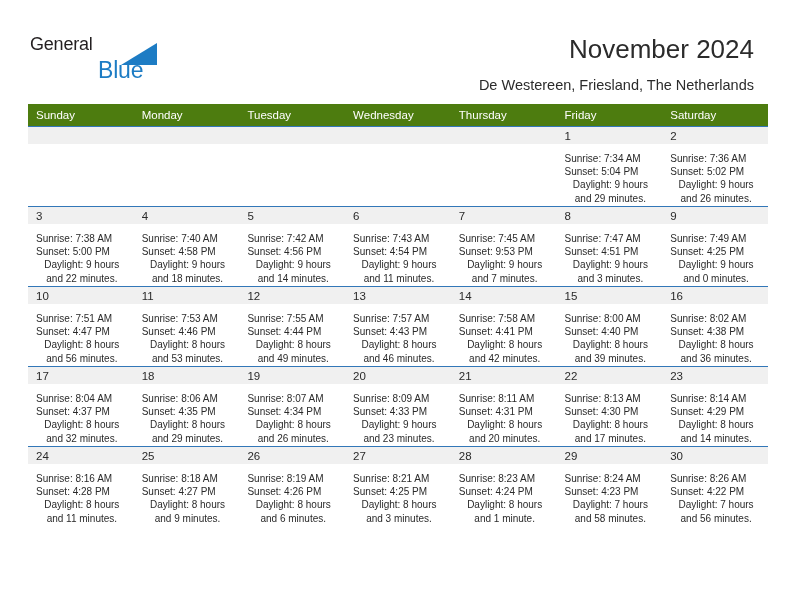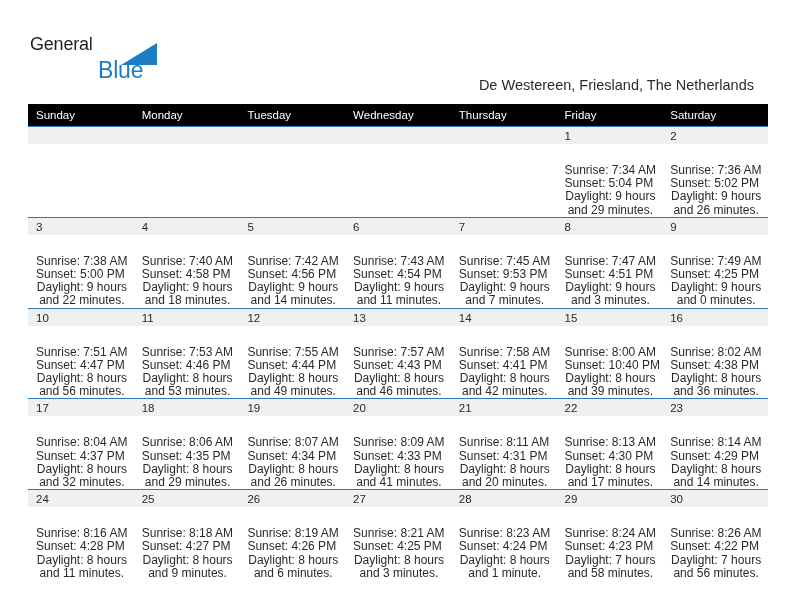--- a/index.html
+++ b/index.html
@@ -90,21 +90,21 @@
     left: 28px;
     top: 104px;
     width: 740px;
   }
   table.cal {
     width: 740px;
     border-collapse: collapse;
     table-layout: fixed;
   }
   table.cal th {
-    background: #000000;
+    background: #4d7c0f;
     color: #ffffff;
     font-size: 11.5px;
     font-weight: normal;
     text-align: left;
     padding: 5px 0 5px 8px;
     height: 11px;
     border: none;
   }
   table.cal td {
     vertical-align: top;
@@ -123,22 +123,22 @@
     padding: 2px 0 0 8px;
     box-sizing: border-box;
     font-size: 11.5px;
     color: #2a2a2a;
     line-height: 14px;
   }
   .daynum-band.blank {
     color: transparent;
   }
   .cell-body {
-    padding: 20px 6px 0 8px;
-    font-size: 12px;
+    padding: 8px 6px 0 8px;
+    font-size: 10px;
     line-height: 13.2px;
     color: #2a2a2a;
   }
   .cell-body div {
     white-space: nowrap;
   }
   .cell-body .daylight {
     white-space: normal;
     text-align: center;
   }
@@ -147,20 +147,21 @@
 <body>
 
 <div class="page">
 
   <div class="header">
     <div class="logo">
       <span class="logo-general">General</span>
       <span class="logo-triangle"></span>
       <span class="logo-blue">Blue</span>
     </div>
+    <div class="title">November 2024</div>
     <div class="subtitle">De Westereen, Friesland, The Netherlands</div>
   </div>
 
   <div class="calendar">
     <table class="cal">
       <thead>
         <tr>
           <th>Sunday</th>
           <th>Monday</th>
           <th>Tuesday</th>
@@ -300,21 +301,21 @@
               <div class="cell-body">
                 <div class="sunrise">Sunrise: 7:58 AM</div>
                 <div class="sunset">Sunset: 4:41 PM</div>
                 <div class="daylight">Daylight: 8 hours and 42 minutes.</div>
               </div>
             </td>
             <td>
               <div class="daynum-band">15</div>
               <div class="cell-body">
                 <div class="sunrise">Sunrise: 8:00 AM</div>
-                <div class="sunset">Sunset: 10:40 PM</div>
+                <div class="sunset">Sunset: 4:40 PM</div>
                 <div class="daylight">Daylight: 8 hours and 39 minutes.</div>
               </div>
             </td>
             <td>
               <div class="daynum-band">16</div>
               <div class="cell-body">
                 <div class="sunrise">Sunrise: 8:02 AM</div>
                 <div class="sunset">Sunset: 4:38 PM</div>
                 <div class="daylight">Daylight: 8 hours and 36 minutes.</div>
               </div>
@@ -343,21 +344,21 @@
                 <div class="sunrise">Sunrise: 8:07 AM</div>
                 <div class="sunset">Sunset: 4:34 PM</div>
                 <div class="daylight">Daylight: 8 hours and 26 minutes.</div>
               </div>
             </td>
             <td>
               <div class="daynum-band">20</div>
               <div class="cell-body">
                 <div class="sunrise">Sunrise: 8:09 AM</div>
                 <div class="sunset">Sunset: 4:33 PM</div>
-                <div class="daylight">Daylight: 8 hours and 41 minutes.</div>
+                <div class="daylight">Daylight: 9 hours and 23 minutes.</div>
               </div>
             </td>
             <td>
               <div class="daynum-band">21</div>
               <div class="cell-body">
                 <div class="sunrise">Sunrise: 8:11 AM</div>
                 <div class="sunset">Sunset: 4:31 PM</div>
                 <div class="daylight">Daylight: 8 hours and 20 minutes.</div>
               </div>
             </td>

